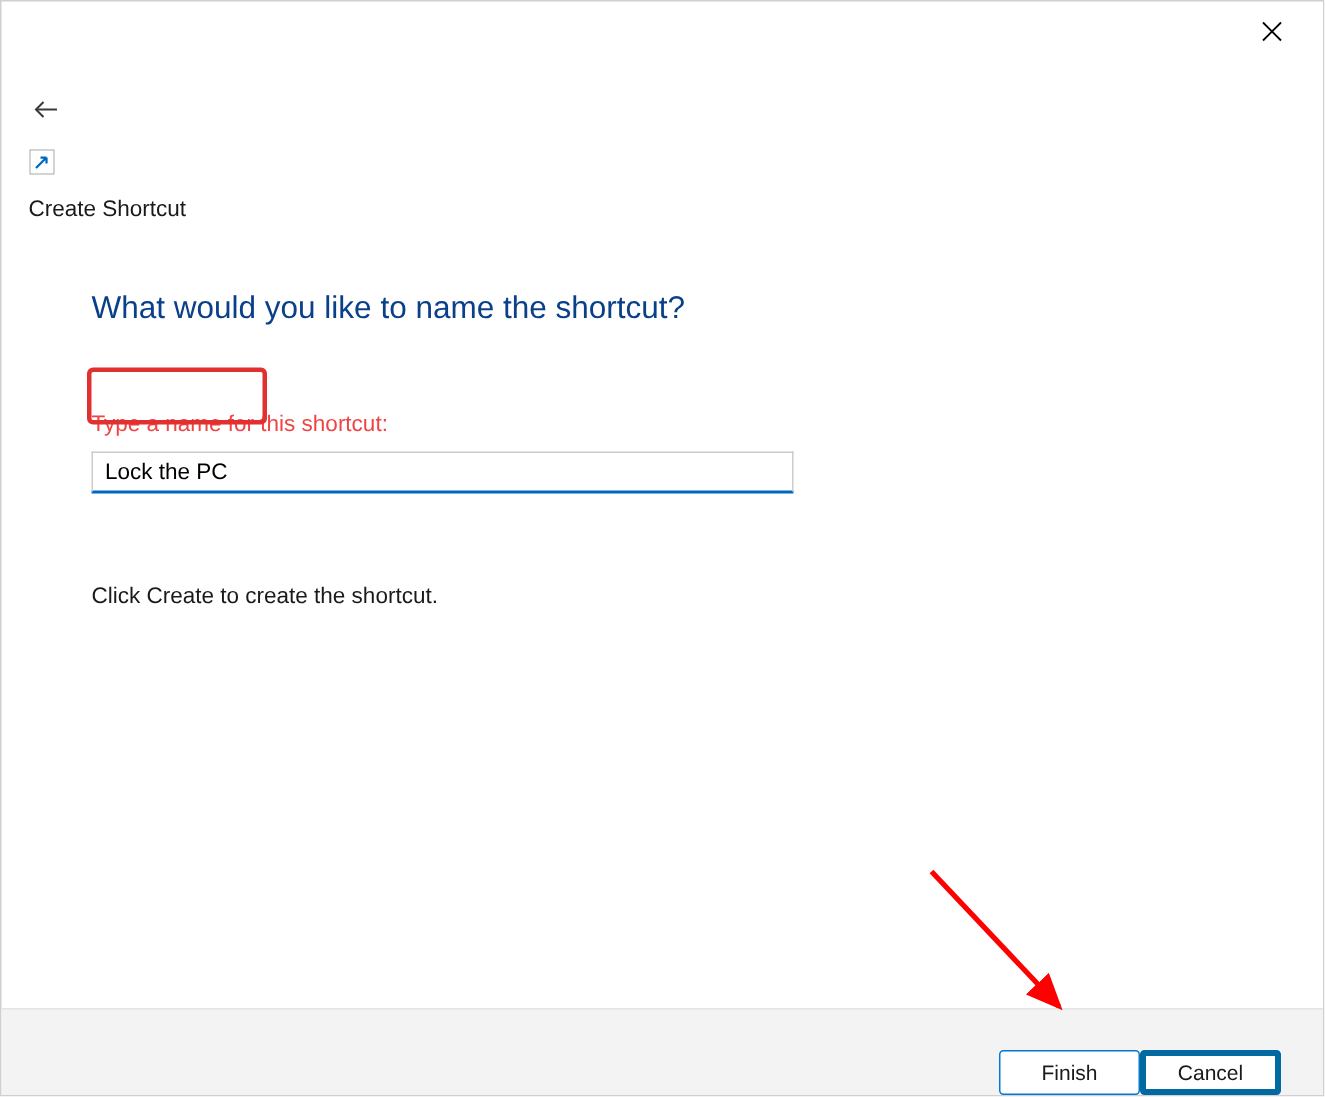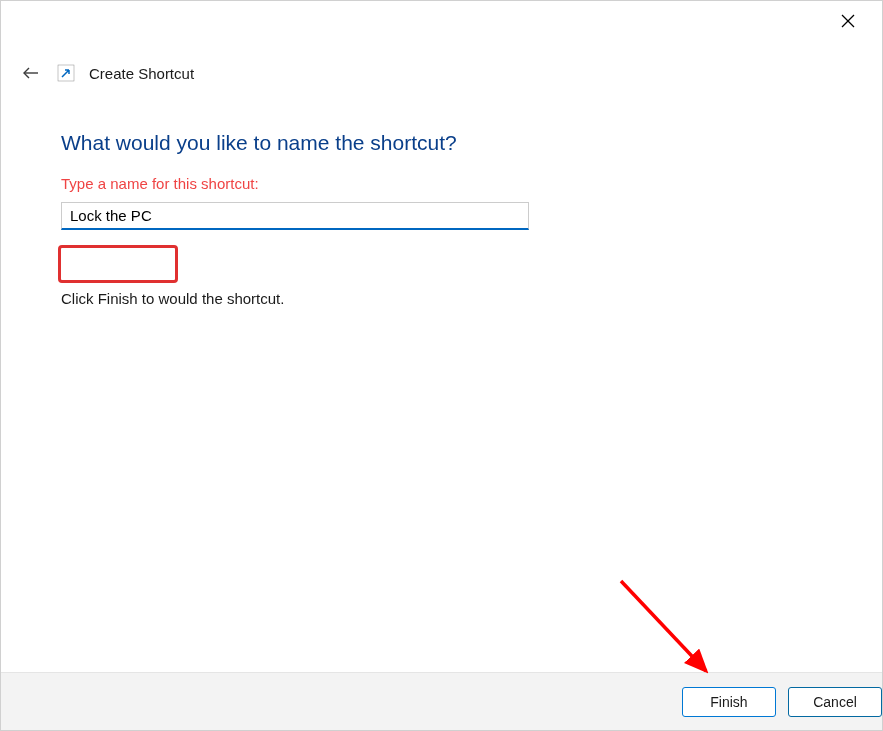--- a/index.html
+++ b/index.html
@@ -45,23 +45,24 @@
       font-size: 16px;
     }
 
     .close-btn svg {
       width: 14px;
       height: 14px;
     }
 
     .header-row {
       display: flex;
-      align-items: center;
+      align-items: flex-start;
       padding: 20px 18px 16px 18px;
       gap: 14px;
+      flex-direction: column;
     }
 
     .back-btn {
       width: 24px;
       height: 24px;
       display: flex;
       align-items: center;
       justify-content: center;
       cursor: pointer;
       color: #3a3a3a;
@@ -89,21 +90,21 @@
 
     .content {
       padding: 30px 60px 0 60px;
       flex: 1;
     }
 
     .heading {
       font-size: 21px;
       color: #0a3f8a;
       font-weight: 400;
-      margin-bottom: 20px;
+      margin-bottom: 56px;
     }
 
     .field-label {
       font-size: 15px;
       color: #ef4444;
       margin-bottom: 10px;
     }
 
     .highlight-box {
       position: absolute;
@@ -134,23 +135,22 @@
       color: #1a1a1a;
       margin-top: 60px;
     }
 
     .footer {
       height: 58px;
       background: #f3f3f3;
       border-top: 1px solid #e5e5e5;
       display: flex;
       justify-content: flex-end;
-      align-items: center;
-      padding: 0 0;
-      gap: 12px;
+      align-items: flex-end;
+      padding: 0 28px;
     }
 
     .btn {
       min-width: 94px;
       height: 30px;
       border-radius: 3px;
       font-size: 14px;
       font-family: inherit;
       cursor: pointer;
       background: #ffffff;
@@ -158,21 +158,21 @@
       align-items: center;
       justify-content: center;
     }
 
     .btn-primary {
       border: 1px solid #0078d4;
       color: #1a1a1a;
     }
 
     .btn-secondary {
-      border: 1px solid #0369a1;
+      border: 4px solid #0369a1;
       color: #1a1a1a;
     }
 
     .arrow-annotation {
       position: absolute;
       left: 610px;
       top: 570px;
       width: 120px;
       height: 120px;
       pointer-events: none;
@@ -208,21 +208,21 @@
     </div>
     <div class="page-title">Create Shortcut</div>
   </div>
 
   <div class="content">
     <h1 class="heading">What would you like to name the shortcut?</h1>
 
     <div class="field-label">Type a name for this shortcut:</div>
     <input type="text" class="name-input" value="Lock the PC" style="">
 
-    <div class="instruction">Click Finish to would the shortcut.</div>
+    <div class="instruction">Click Create to create the shortcut.</div>
   </div>
 
   <div class="footer">
     <button class="btn btn-primary">Finish</button>
     <button class="btn btn-secondary">Cancel</button>
   </div>
 
   <div class="highlight-box"></div>
 
   <svg class="arrow-annotation" viewBox="0 0 120 120">

